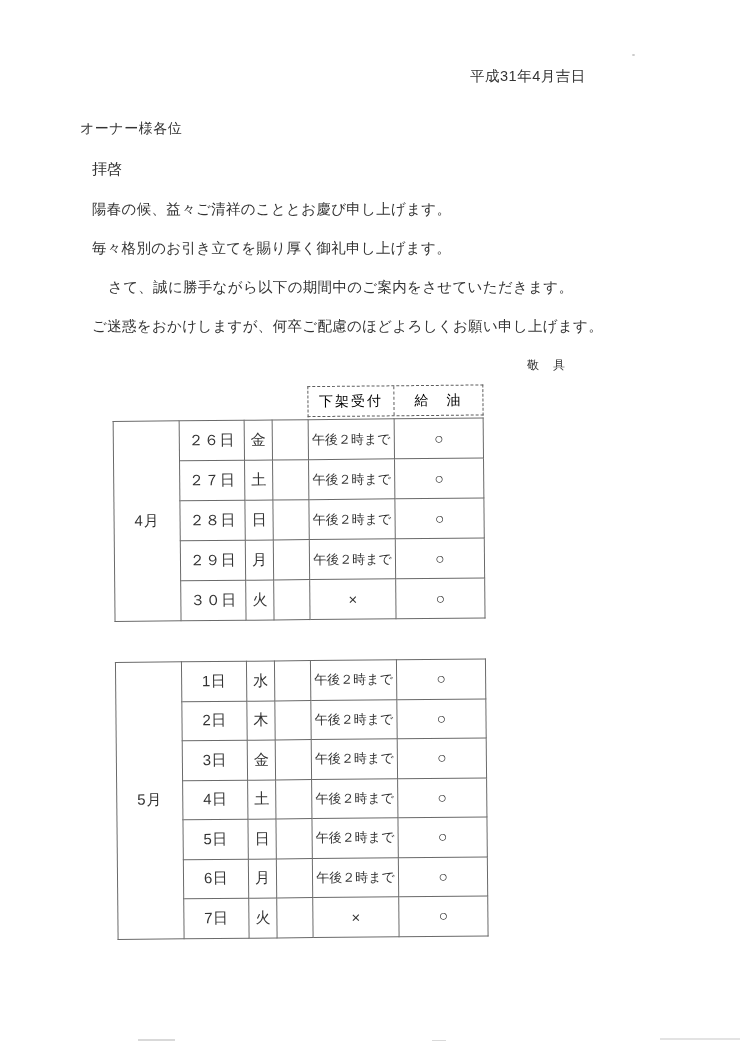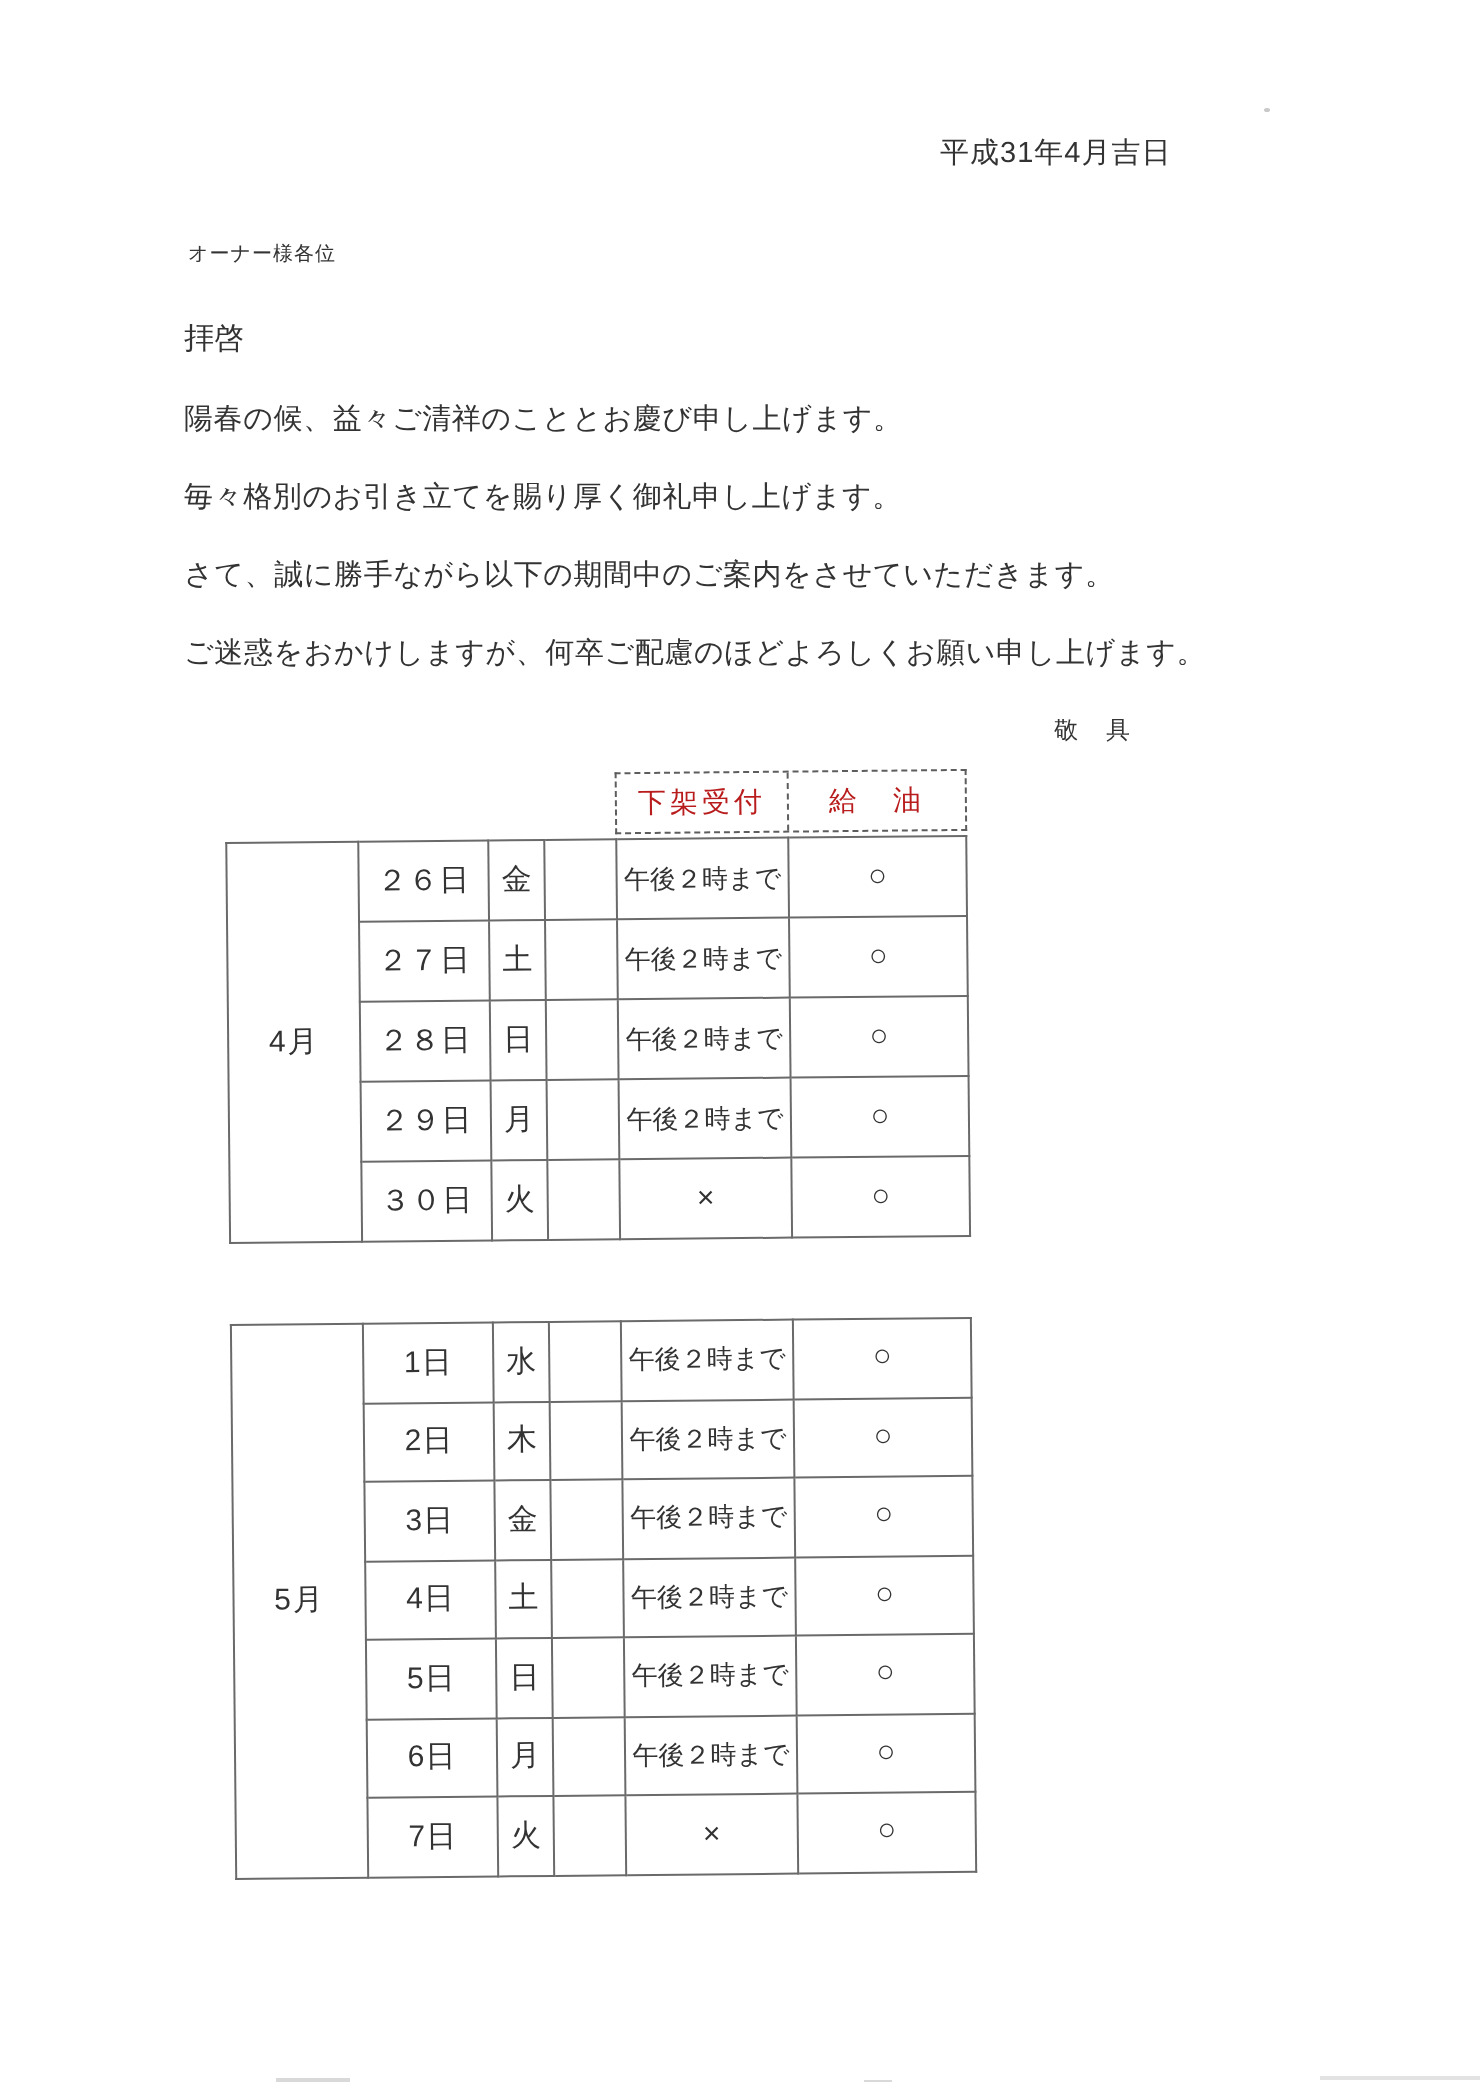--- a/index.html
+++ b/index.html
@@ -8,26 +8,26 @@
     position: relative;
     width: 740px;
     height: 1045px;
     background: #ffffff;
     overflow: hidden;
     font-family: "Liberation Sans", "DejaVu Sans", sans-serif;
     color: #333333;
   }
   .abs { position: absolute; white-space: nowrap; }
   .date-line   { left: 470px; top: 67px;  font-size: 14.5px; letter-spacing: 0.5px; }
-  .recipient   { left: 94px;  top: 120px; font-size: 10px;   letter-spacing: 0.5px; font-family: Liberation Serif, serif; }
+  .recipient   { left: 80px;  top: 120px; font-size: 14px;   letter-spacing: 0.5px; font-family: Liberation Serif, serif; }
   .salutation  { left: 92px;  top: 160px; font-size: 15px; }
   .para        { left: 92px;  font-size: 14.5px; letter-spacing: 0.3px; }
   .p1 { top: 200px; }
   .p2 { top: 239px; }
-  .p3 { top: 278px; }
+  .p3 { top: 278px; margin-left: 16px; }
   .p4 { top: 317px; }
   .closing     { left: 527px; top: 357px; font-size: 12px; letter-spacing: 1px; }
 
   
   .tables-wrap {
     position: absolute;
     left: 115px;
     top: 388px;
     width: 372px;
     height: 560px;
@@ -42,21 +42,21 @@
     height: 31px;
     display: flex;
     border: 1.5px dashed #5d5d5d;
   }
   .hcell {
     display: flex;
     align-items: center;
     justify-content: center;
     font-size: 14px;
     letter-spacing: 2px;
-    color: #b91c1c;
+    color: #000000;
   }
   .hcell-1 { width: 85px; }
   .hcell-2 { flex: 1; border-left: 1.5px dashed #5d5d5d; }
 
   table.sched {
     position: absolute;
     left: 0;
     border-collapse: collapse;
     table-layout: auto;
   }

